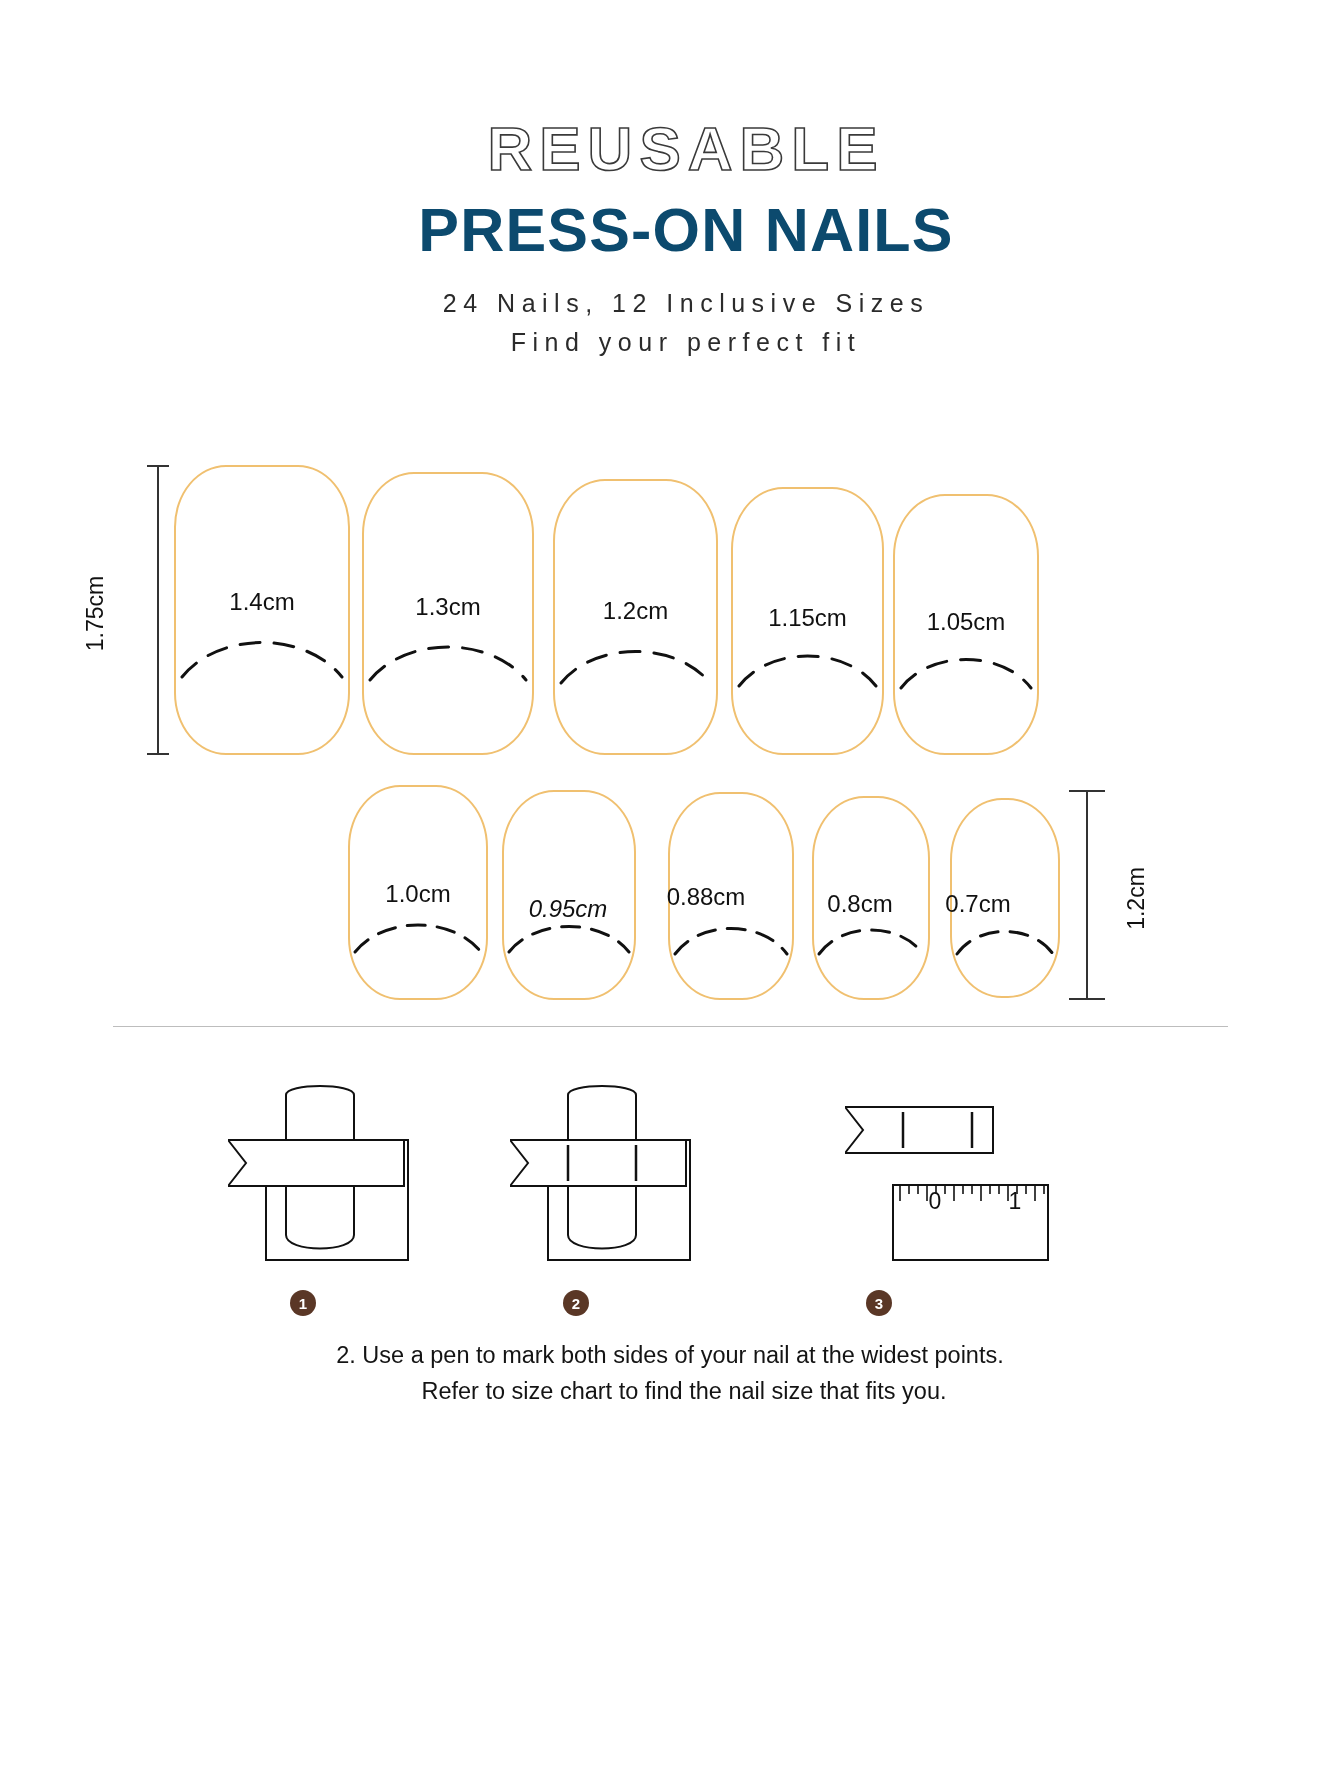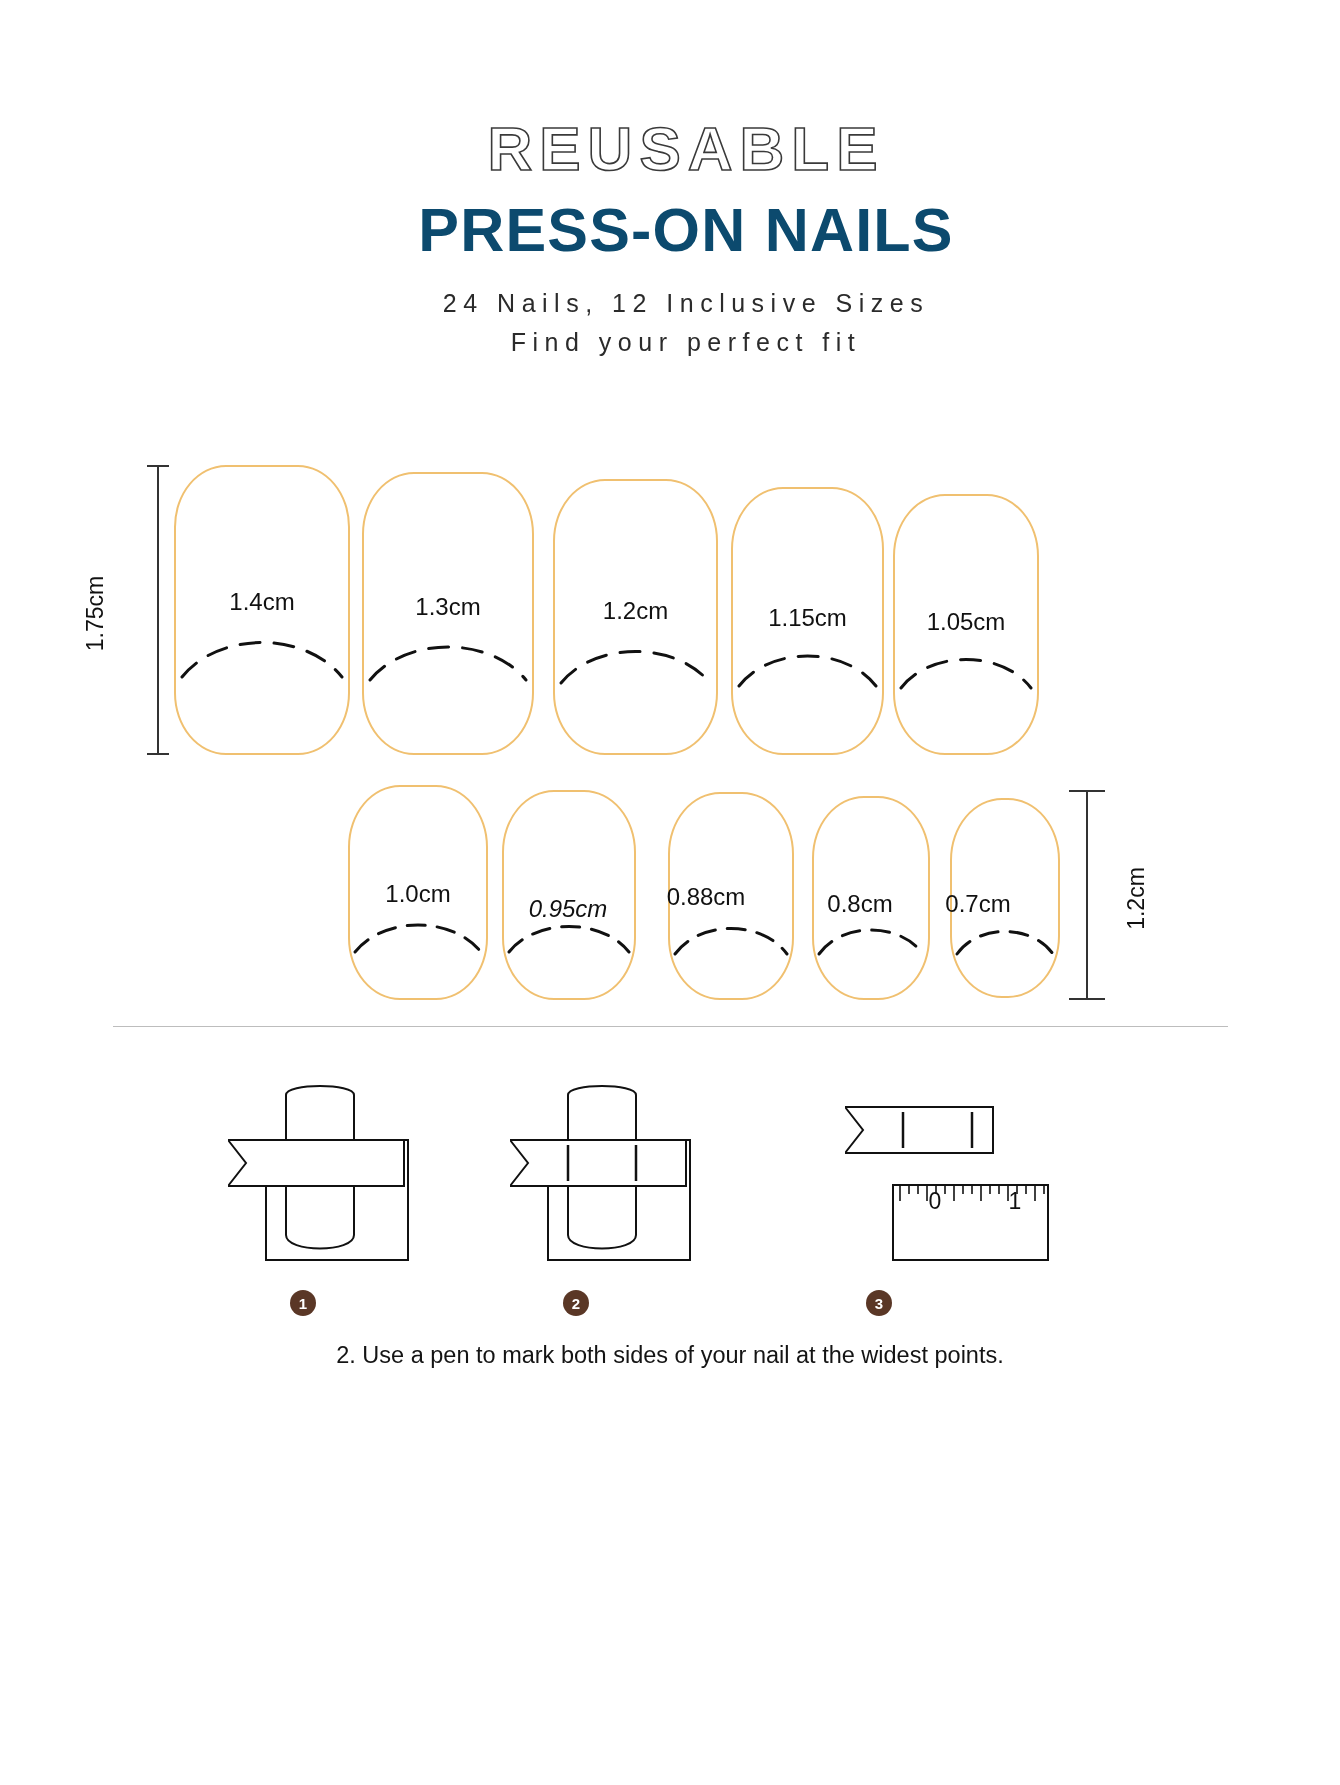--- a/index.html
+++ b/index.html
@@ -291,13 +291,14 @@
       <line x1="199" y1="100" x2="199" y2="109"></line>
     </g>
   </svg>
   <div class="nail-label" style="left:920px; top:113px; width:30px; font-size:23px;">0</div>
   <div class="nail-label" style="left:1000px; top:113px; width:30px; font-size:23px;">1</div>
   <div class="step-badge" style="left:866px; top:215px;">3</div>
 </div>
 
 <div class="instructions">
   <div class="line">2. Use a pen to mark both sides of your nail at the widest points.</div>
+  <div class="line indent">Refer to size chart to find the nail size that fits you.</div>
 </div>
 
 </body></html>

